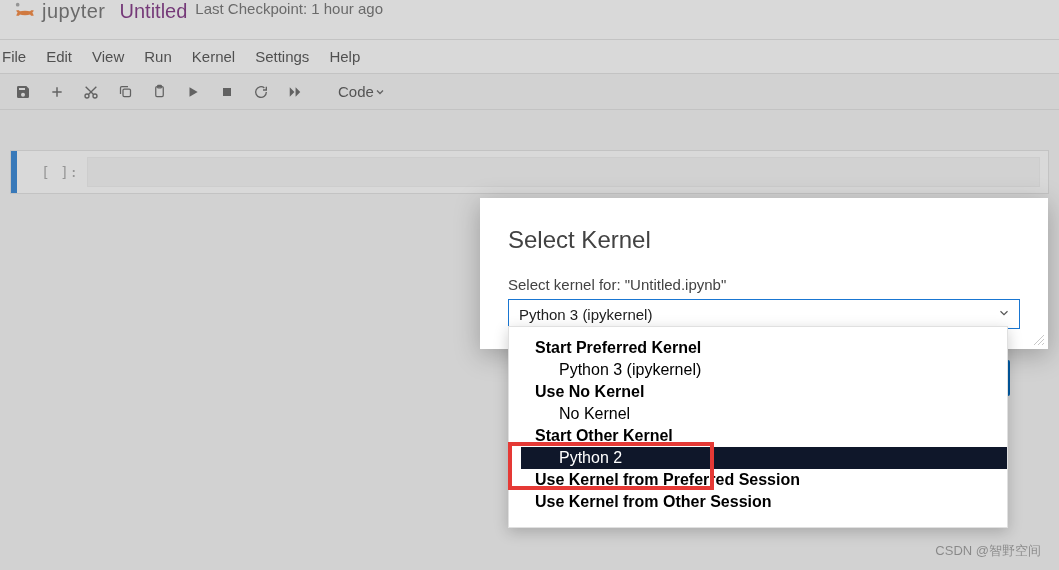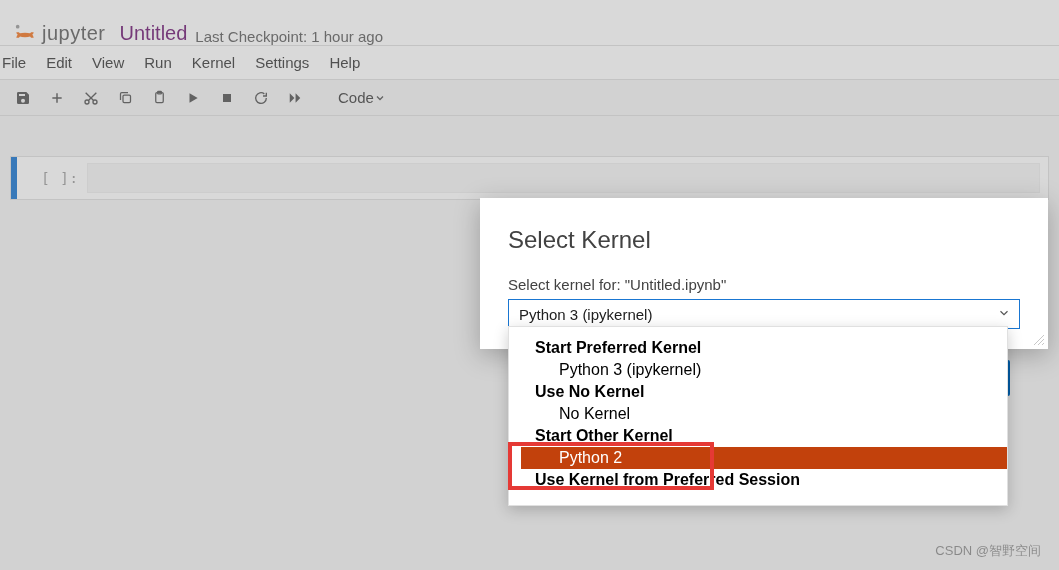--- a/index.html
+++ b/index.html
@@ -1,19 +1,19 @@
 <!DOCTYPE html>
 <html><head>
 <meta charset="utf-8">
 <style>
   * { box-sizing: border-box; margin: 0; padding: 0; font-family: -apple-system, BlinkMacSystemFont, "Segoe UI", Helvetica, Arial, sans-serif; }
   body { width: 1059px; height: 570px; background: #f5f5f5; overflow: hidden; position: relative; }
 
   
-  .brand-row { display: flex; align-items: flex-end; height: 46px; padding: 0 14px; background: #fff; border-bottom: 1px solid #e0e0e0; }
+  .brand-row { display: flex; align-items: flex-start; height: 40px; padding: 0 14px; background: #fff; border-bottom: 1px solid #e0e0e0; }
   .logo { display: flex; align-items: center; gap: 6px; }
   .logo-mark { width: 22px; height: 22px; display:flex; align-items:center; justify-content:center; }
   .logo-text { font-size: 20px; color: #616161; letter-spacing: 0.5px; }
   .doc-title { font-size: 20px; color: #701a75; margin-left: 14px; }
   .checkpoint { font-size: 15px; color: #616161; margin-left: 8px; }
 
   
   .menu-row { display: flex; align-items: center; height: 34px; padding: 0 2px; gap: 20px; background: #fff; border-bottom: 1px solid #e0e0e0; font-size: 15px; color: #3b3b3b; }
   .menu-row span { cursor: default; }
 
@@ -35,21 +35,21 @@
   .dlg-title { font-size: 24px; color: #424242; font-weight: 400; margin-bottom: 22px; }
   .dlg-label { font-size: 15px; color: #424242; margin-bottom: 6px; }
   .select-box { position: relative; width: 100%; height: 30px; border: 1px solid #1976d2; background: #fff; display:flex; align-items:center; padding: 0 10px; font-size: 15px; color: #212121; }
   .select-chevron { position:absolute; right:8px; top:6px; }
   .dlg-resize { position:absolute; right:4px; bottom:4px; width:12px; height:12px; opacity:.4; }
 
   
   .dropdown { position: absolute; left: 508px; top: 326px; width: 500px; background: #fff; border: 1px solid #e0e0e0; box-shadow: 0 4px 14px rgba(0,0,0,0.2); padding: 10px 0 14px 12px; z-index: 50; }
   .dd-group-label { font-weight: 700; font-size: 16px; color: #000; padding: 2px 14px; }
   .dd-item { font-size: 16px; color: #000; padding: 2px 14px 2px 38px; }
-  .dd-item.highlight { background: #c2410c; color: #fff; }
+  .dd-item.highlight { background: #0f172a; color: #fff; }
   .highlight-box { position:absolute; border: 4px solid #e53935; pointer-events:none; z-index: 60; }
 
   
   .accept-edge { position:absolute; left: 996px; top: 360px; width: 14px; height: 36px; background:#005aa3; border-radius:2px; }
 
   .watermark { position:absolute; right: 18px; bottom: 10px; font-size: 13px; color: rgba(0,0,0,0.35); }
 
   svg { display:block; }
 </style>
 </head>
@@ -174,17 +174,18 @@
 <div class="accept-edge"></div>
 
 <div class="dropdown">
   <div class="dd-group-label">Start Preferred Kernel</div>
   <div class="dd-item">Python 3 (ipykernel)</div>
   <div class="dd-group-label">Use No Kernel</div>
   <div class="dd-item">No Kernel</div>
   <div class="dd-group-label">Start Other Kernel</div>
   <div class="dd-item highlight">Python 2</div>
   <div class="dd-group-label">Use Kernel from Preferred Session</div>
+  <div class="dd-group-label">Use Kernel from Other Session</div>
 </div>
 
 <div class="highlight-box" style="left:508px; top:442px; width:206px; height:48px;"></div>
 
 <div class="watermark">CSDN @智野空间</div>
 
 </body></html>

